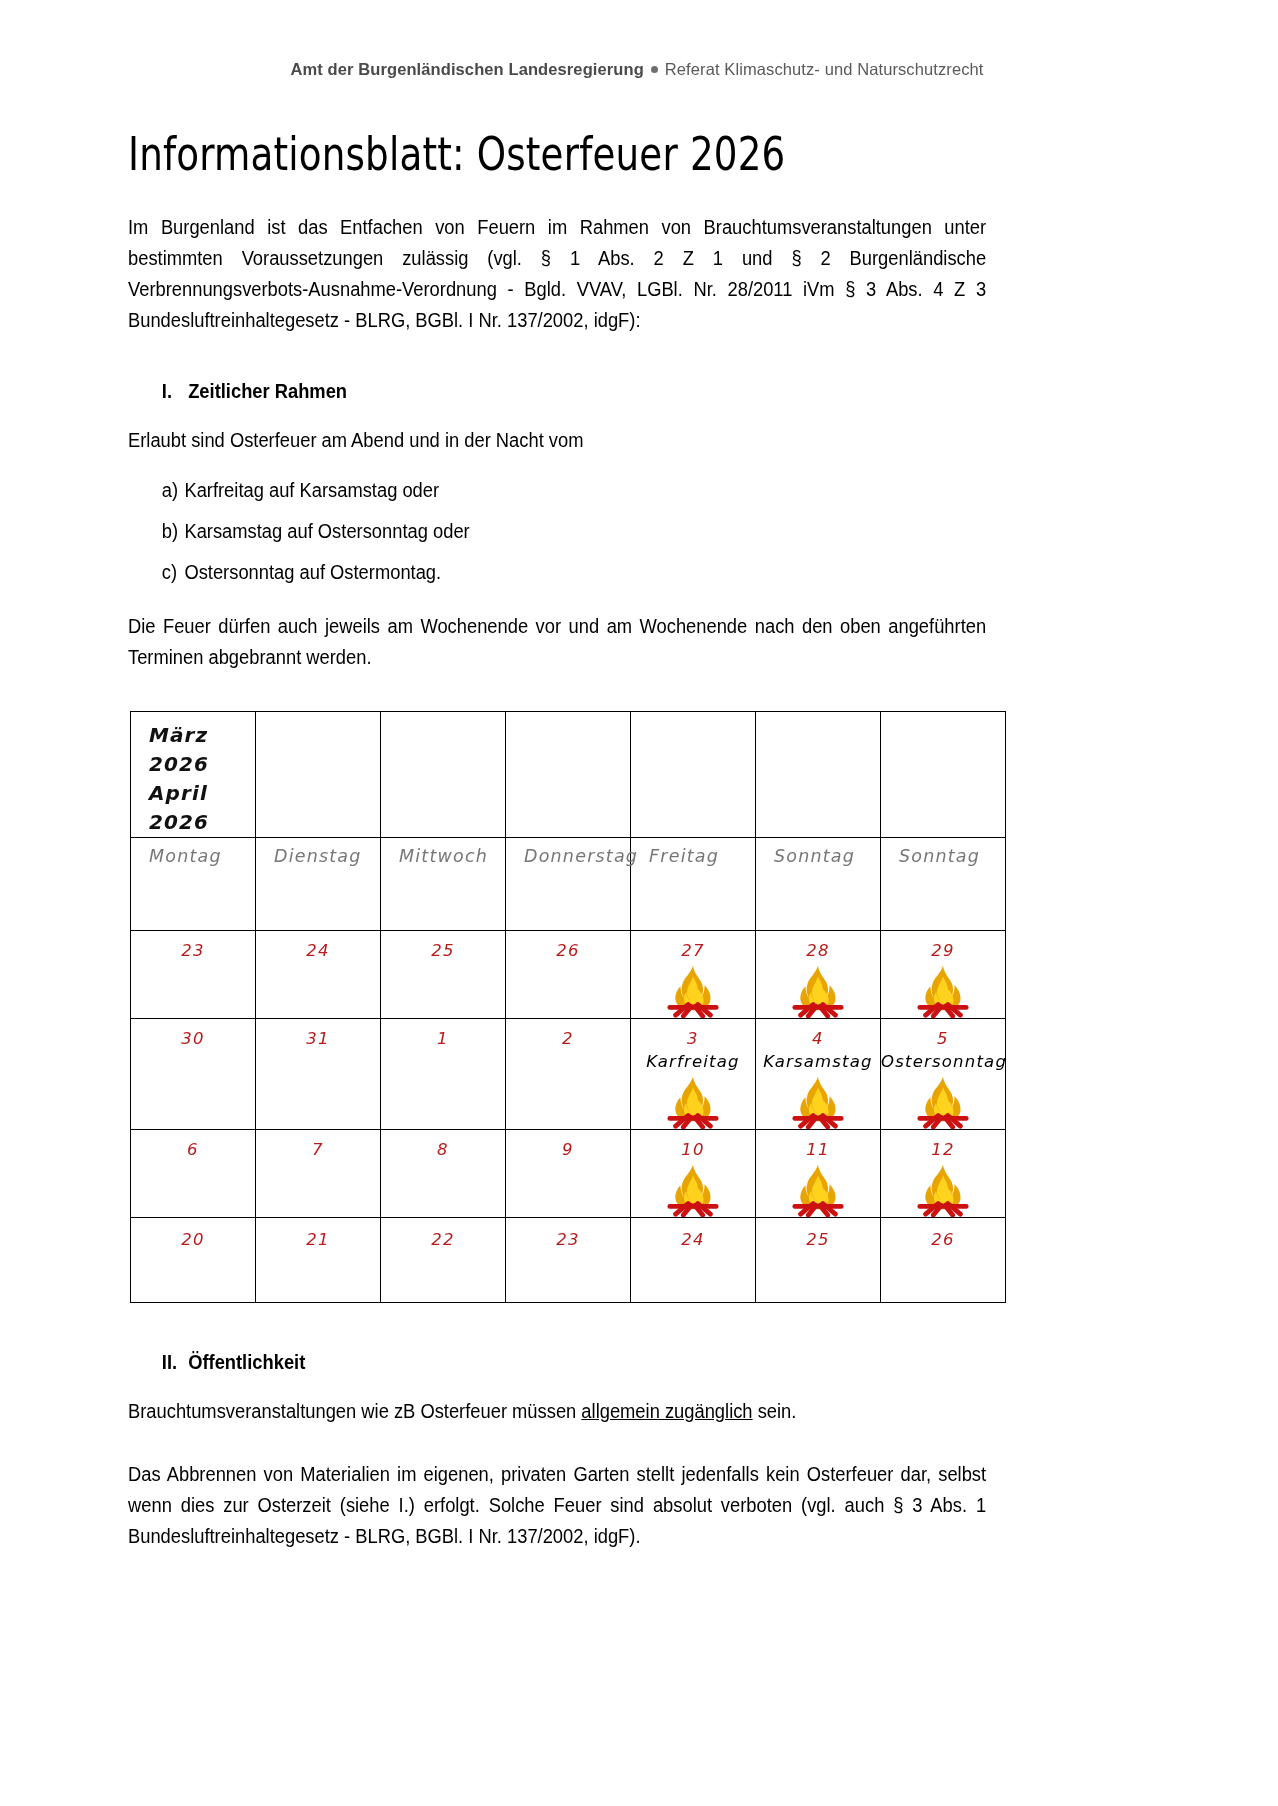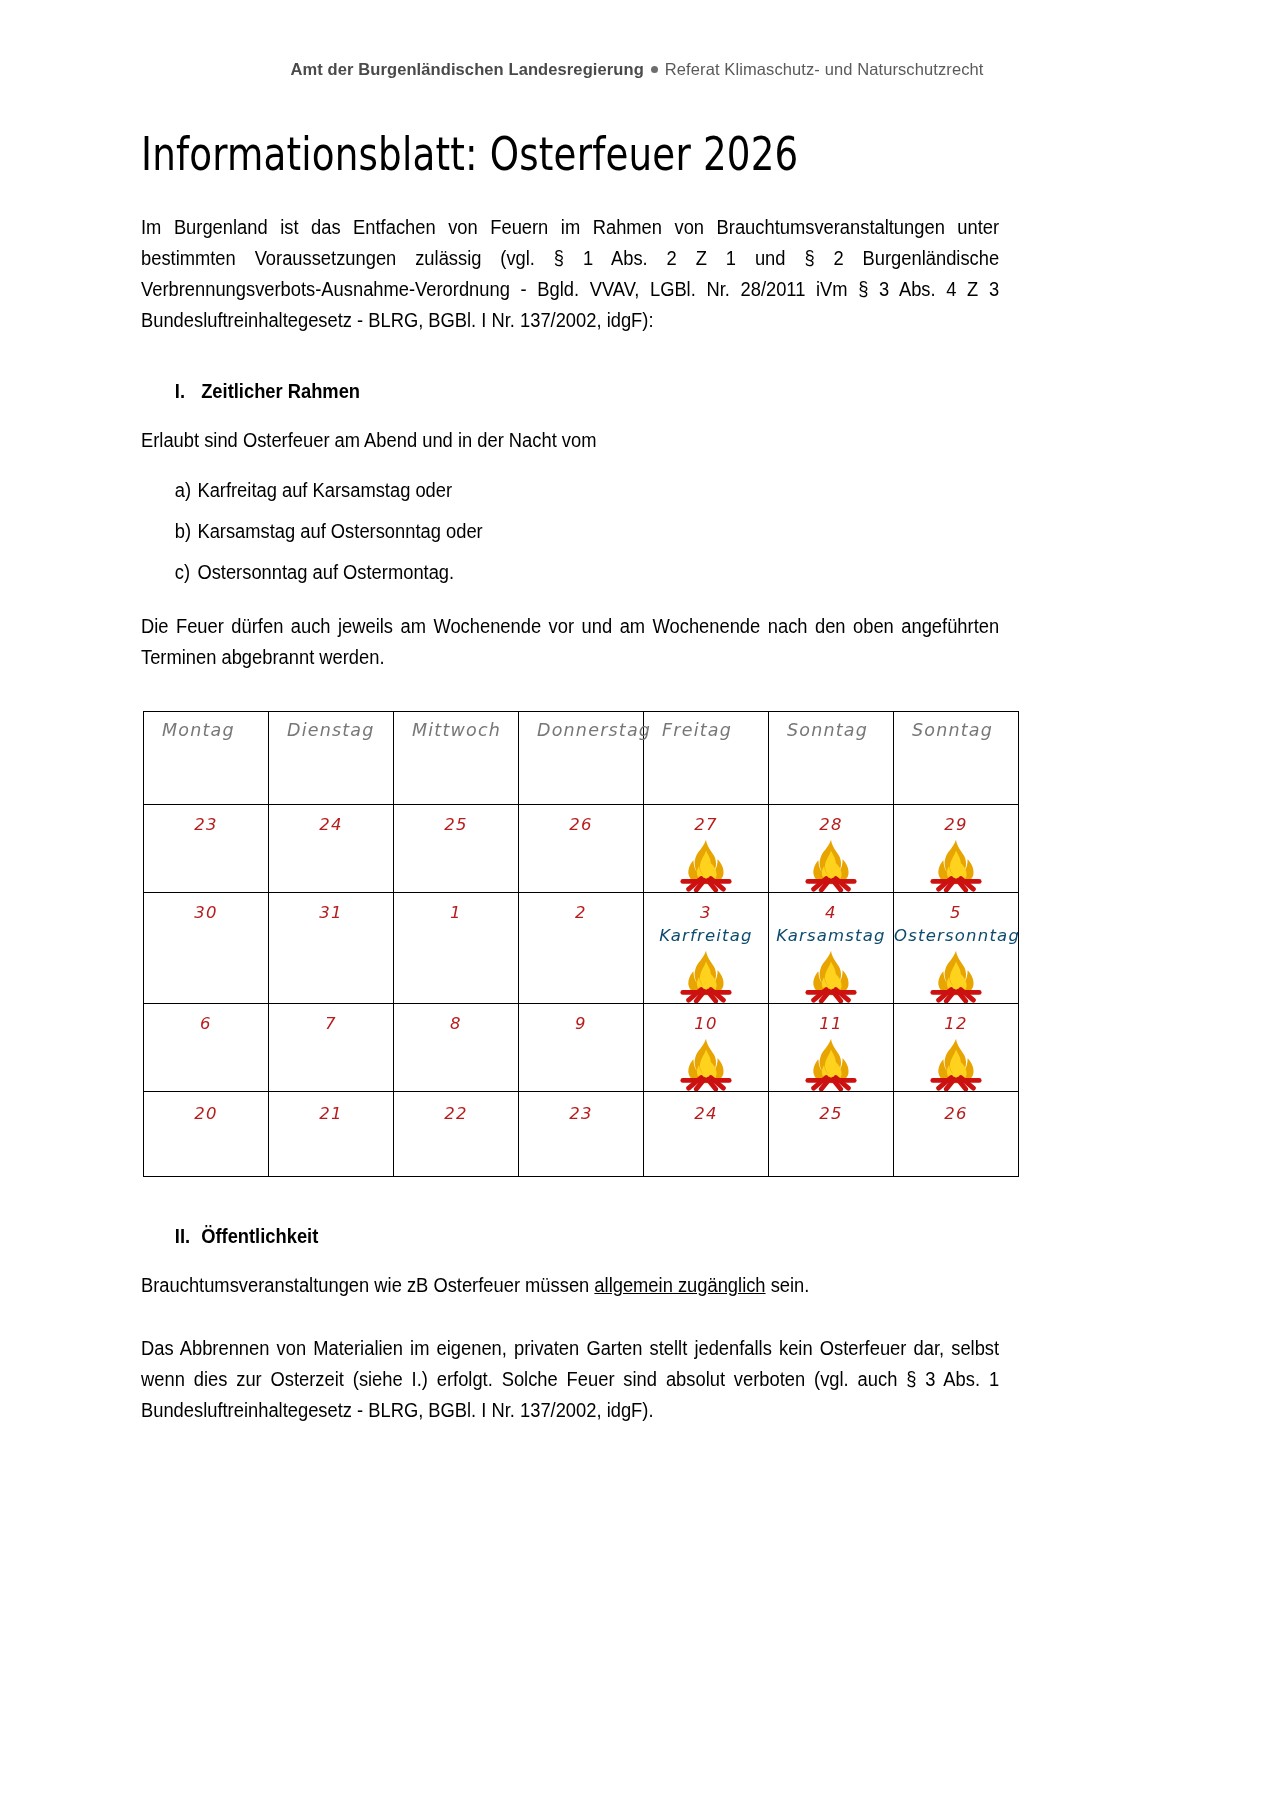--- a/index.html
+++ b/index.html
@@ -22,21 +22,21 @@
   }
   .doc-header .strong{font-weight:bold;color:#4a4a4a;}
   .doc-header .dot{
     display:inline-block;width:7px;height:7px;border-radius:50%;
     background:#6d6d6d;vertical-align:middle;margin:0 7px 3px 7px;
   }
 
   
   .content{
     position:absolute;
-    left:141px;top:130px;width:858px;
+    left:128px;top:130px;width:858px;
   }
 
   h1.title{
     margin:0 0 34px 0;
     font-size:46px;
     font-weight:300;
     line-height:1.05;
     letter-spacing:.2px;
     font-family:"DejaVu Sans Condensed","Liberation Sans",sans-serif;
     transform:scaleX(.90);
@@ -116,21 +116,21 @@
     letter-spacing:1.2px;
     font-style:italic;
   }
   td.day{height:100px;position:relative;}
   td.day.tall{height:104px;}
   td.day .num{
     display:block;font-size:16.5px;color:#b91c1c;
     padding-top:10px;letter-spacing:1.3px;
   }
   td.day .lbl{
-    display:block;font-size:16.5px;color:#0c4a6e;
+    display:block;font-size:16.5px;color:#000000;
     padding-top:4px;letter-spacing:1.2px;white-space:nowrap;
   }
   td.day .fire{
     display:block;margin:2px auto 0 auto;width:62px;height:56px;
   }
   td.row-plain{height:62px;}
   td.row-plain .num{padding-top:12px;}
 
   
   .sec2{margin-top:48px;}
@@ -170,20 +170,32 @@
         <span class="mark">c)</span>
         <span>Ostersonntag auf Ostermontag.</span>
       </li>
     </ol>
 
     <p class="body">Die Feuer dürfen auch jeweils am Wochenende vor und am Wochenende nach den oben angeführten Terminen abgebrannt werden.</p>
 
     <div class="cal-wrap">
       <table class="cal">
         <tbody>
+          <tr class="cal-title">
+            <td class="mon hand">
+              <div>März 2026</div>
+              <div>April 2026</div>
+            </td>
+            <td></td>
+            <td></td>
+            <td></td>
+            <td></td>
+            <td></td>
+            <td></td>
+          </tr>
           <tr class="cal-days">
             <td class="d hand">Montag</td>
             <td class="d hand">Dienstag</td>
             <td class="d hand">Mittwoch</td>
             <td class="d hand">Donnerstag</td>
             <td class="d hand">Freitag</td>
             <td class="d hand">Sonntag</td>
             <td class="d hand">Sonntag</td>
           </tr>
 

